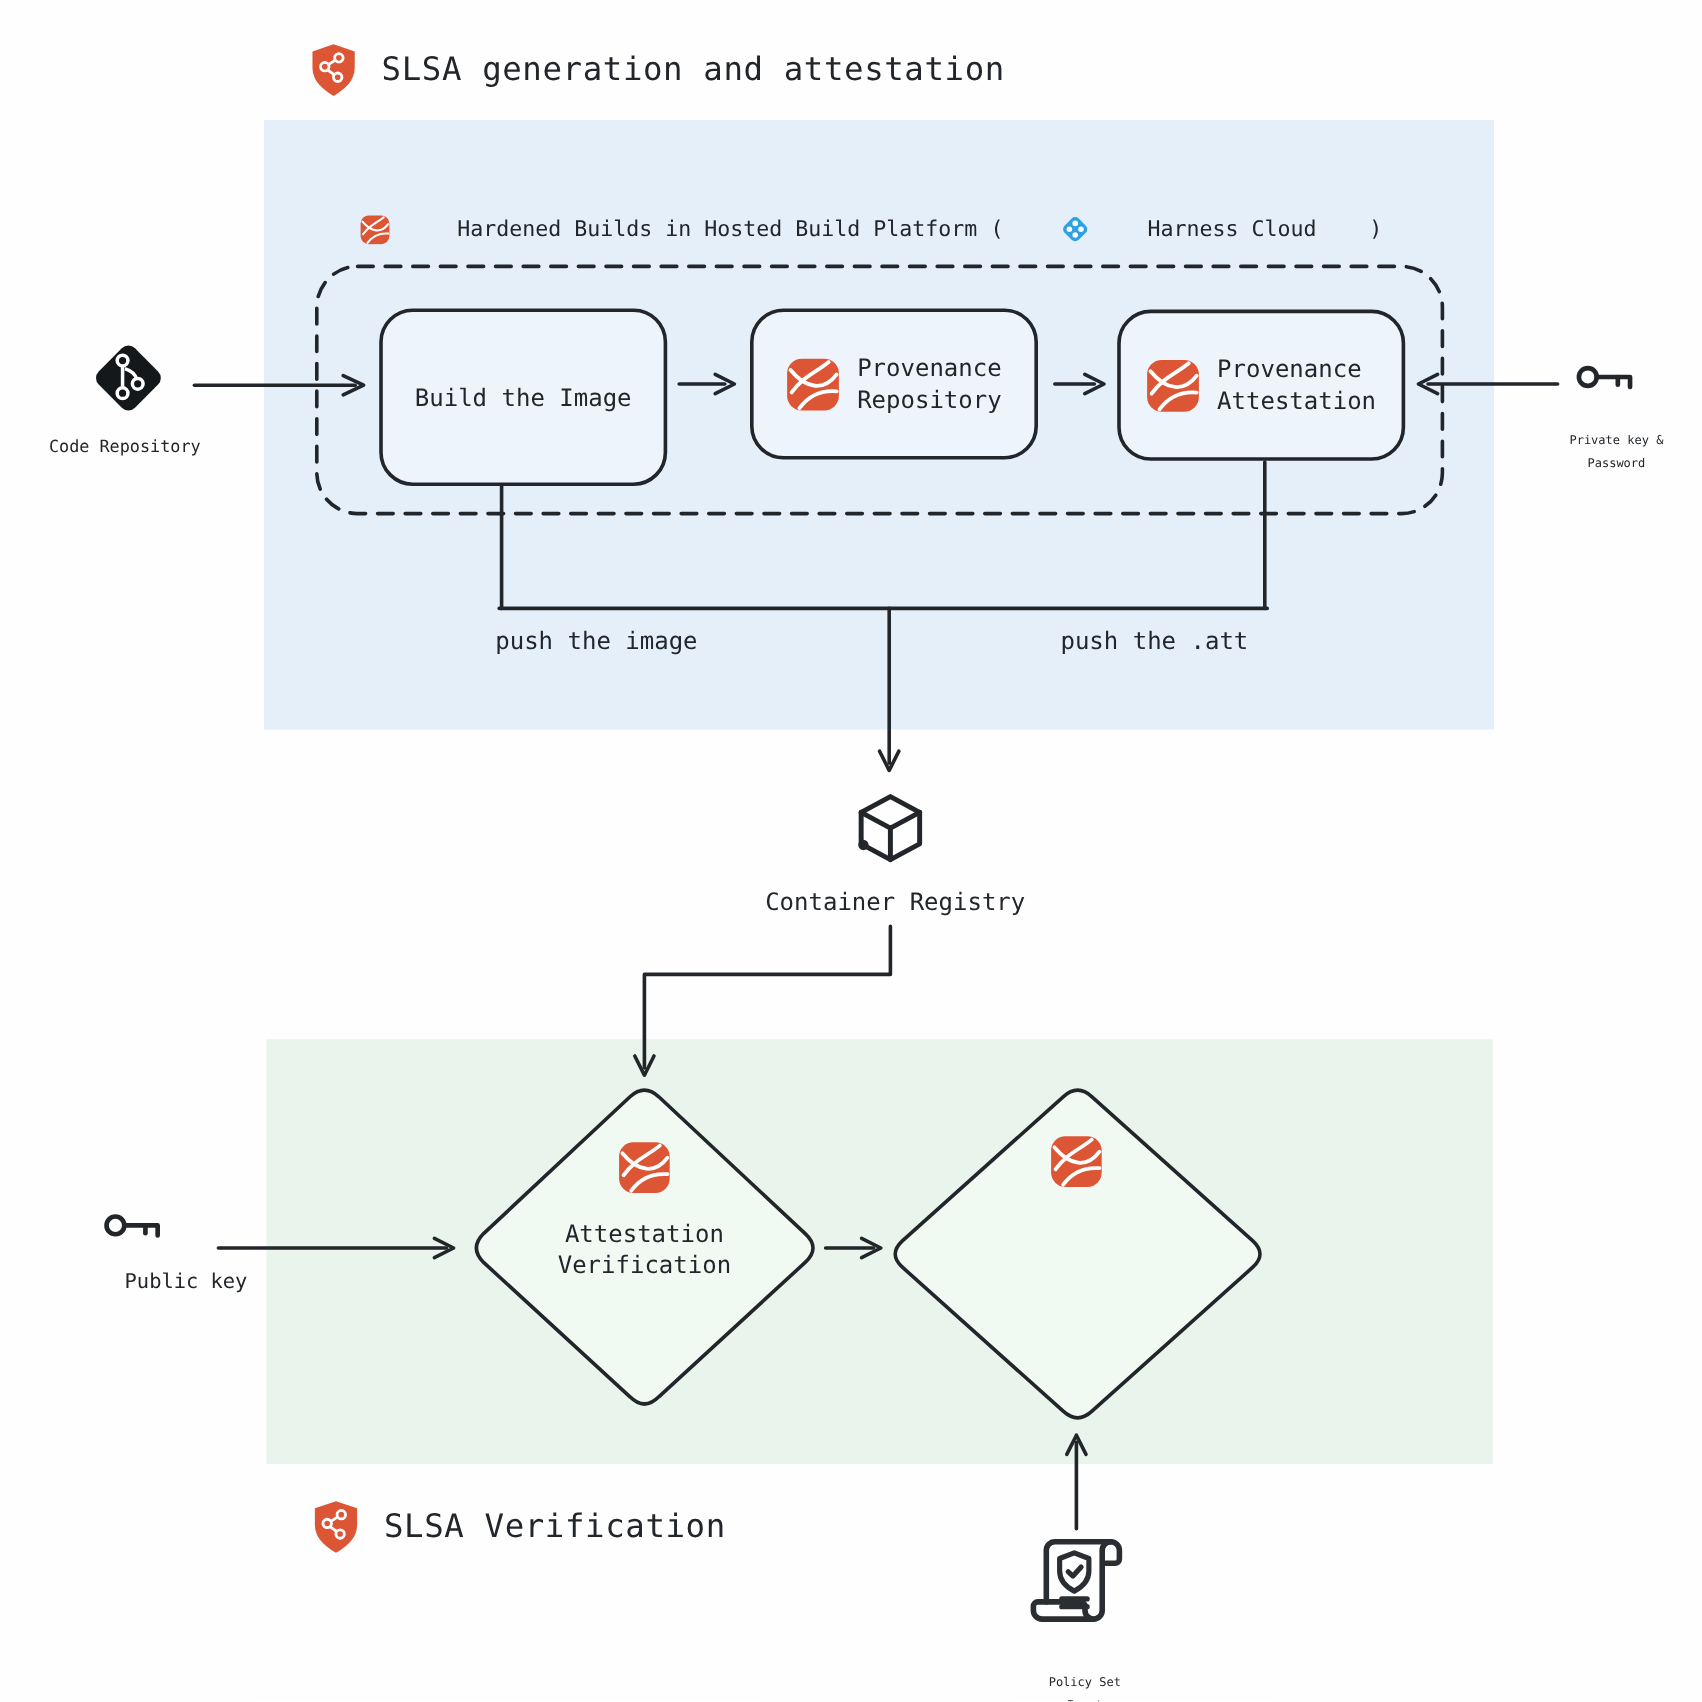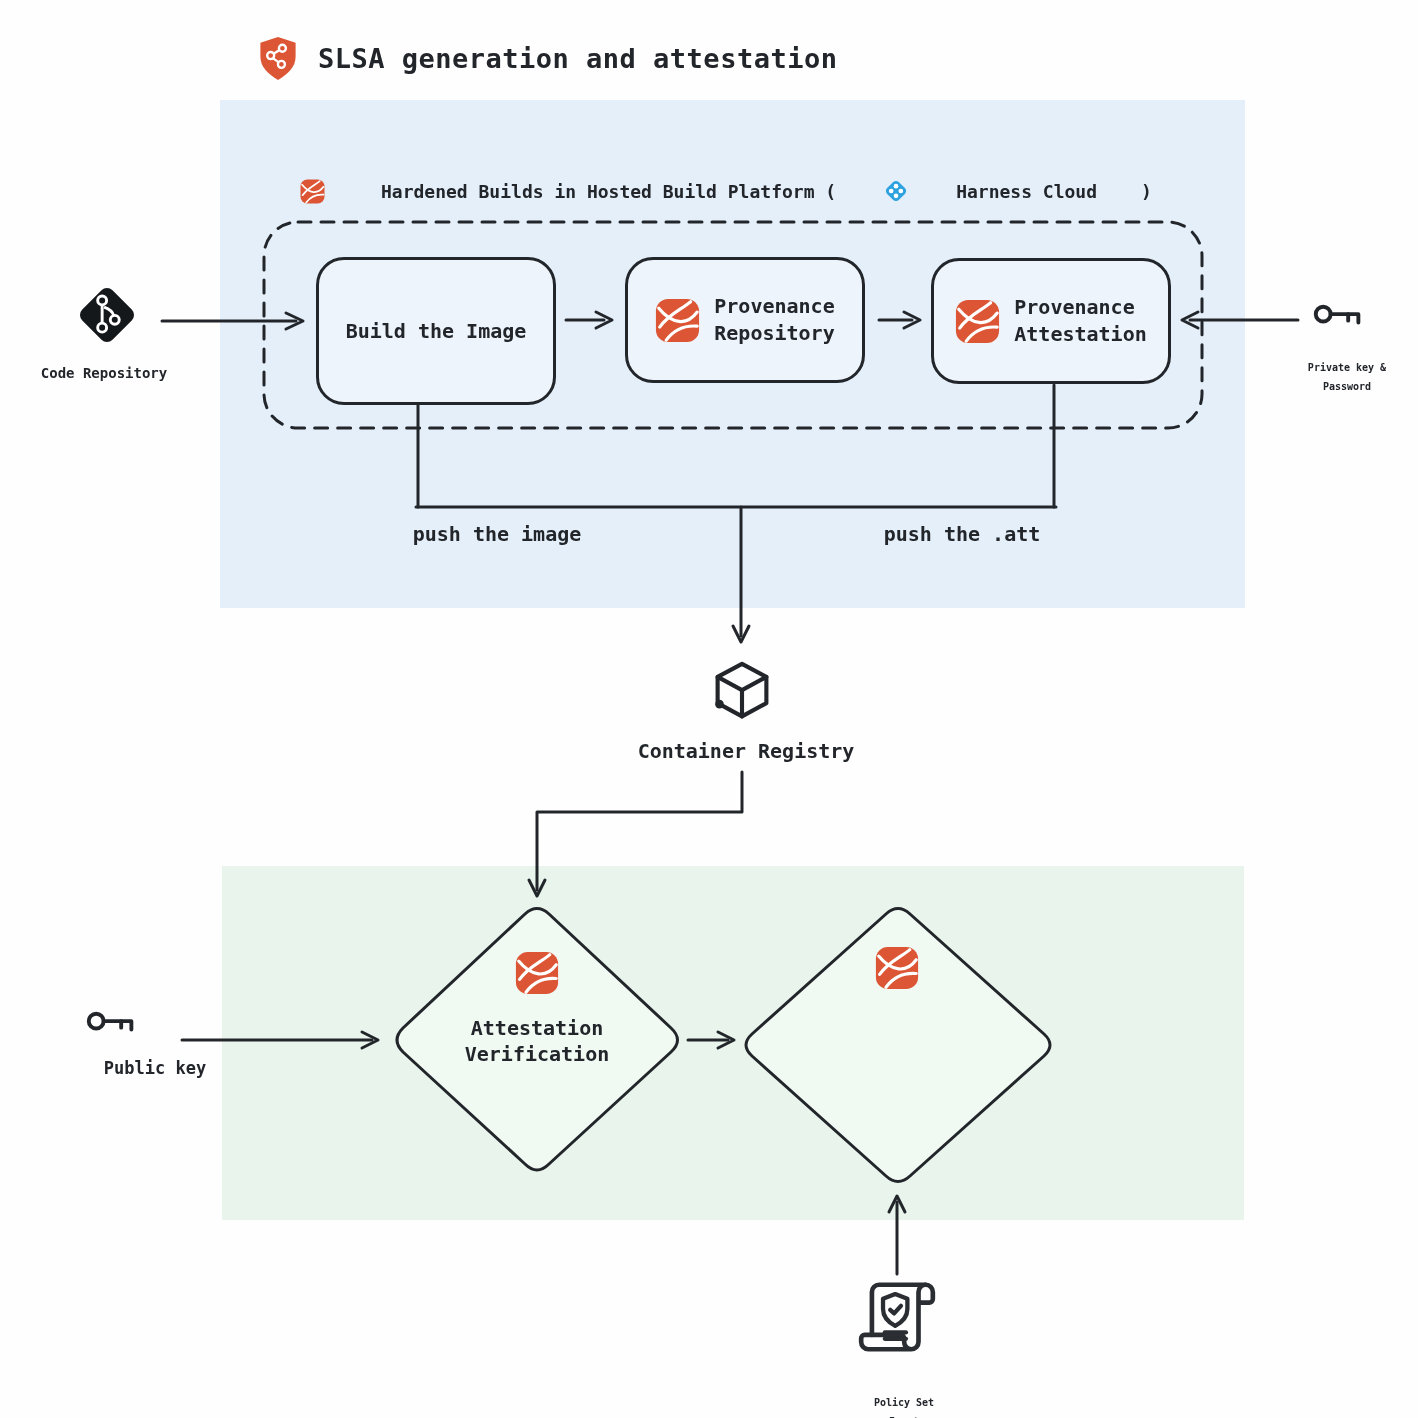--- a/index.html
+++ b/index.html
@@ -7,21 +7,21 @@
     --accent:#DC5534;
     --panel-blue:#E4EFFA;
     --panel-green:#E9F5EC;
     --node-blue:#EEF4FC;
     --node-green:#F1F9F3;
     --cloud-blue:#2EA2DF;
   }
   html,body{margin:0;padding:0;background:#ffffff;}
   .canvas{
     position:relative;width:1418px;height:1418px;background:#fefefe;overflow:hidden;
-    font-family:"DejaVu Sans Mono", monospace;color:var(--ink);font-weight:bold;
+    font-family:"DejaVu Sans Mono", monospace;color:var(--ink);font-weight:normal;
   }
   .panel{position:absolute;z-index:1;}
   .panel.blue{background:var(--panel-blue);}
   .panel.green{background:var(--panel-green);}
   .overlay{position:absolute;left:0;top:0;z-index:2;}
   .node{
     position:absolute;z-index:3;box-sizing:border-box;
     border:3px solid var(--ink);border-radius:28px;background:var(--node-blue);
     display:flex;align-items:center;justify-content:center;gap:14px;
   }
@@ -250,20 +250,35 @@
     <svg viewBox="0 0 48 48" width="44" height="44">
       <rect x="1" y="1" width="46" height="46" rx="13" fill="var(--accent)"></rect>
       <g stroke="#fff" stroke-width="3.4" fill="none" stroke-linecap="round">
         <path d="M4,11 C18,28 34,30 45,15"></path>
           <path d="M5,31 C15,17 27,13 38,4"></path>
           <path d="M12,45 C20,34 32,29 45,30"></path>
       </g>
     </svg>
   </div>
 
+  <div class="title-row" style="left:260px;top:1250px;">
+    <span class="inline-icn">
+      <svg viewBox="0 0 40 46" width="40" height="45">
+        <path d="M20,1 L38,7 V21 C38,32 30,39 20,45 C10,39 2,32 2,21 V7 Z" fill="var(--accent)"></path>
+        <g stroke="#fff" stroke-width="2.4" fill="none">
+          <circle cx="24.5" cy="12.5" r="3.6"></circle>
+            <circle cx="12.5" cy="20" r="3.6"></circle>
+            <circle cx="23.5" cy="29" r="3.6"></circle>
+          <path d="M21.2,14.6 L15.9,18"></path>
+            <path d="M15.1,22.9 L20.4,26.7"></path>
+        </g>
+      </svg>
+    </span>
+    <span class="title-text">SLSA Verification</span>
+  </div>
 
   <div class="icn" style="left:851px;top:1274px;width:92px;height:86px;">
     <svg viewBox="0 0 24 24" width="92" height="86">
       <g transform="translate(24,0) scale(-1,1)" stroke="#2A2E33" stroke-width="1.3" fill="none" stroke-linecap="round" stroke-linejoin="round">
         <path d="M19 17V5a2 2 0 0 0-2-2H4"></path>
         <path d="M8 21h12a2 2 0 0 0 2-2v-1a1 1 0 0 0-1-1H11a1 1 0 0 0-1 1v1a2 2 0 1 1-4 0V5a2 2 0 1 0-4 0v2a1 1 0 0 0 1 1h3"></path>
       </g>
       <g stroke="#2A2E33" stroke-width="1.2" fill="none" stroke-linecap="round" stroke-linejoin="round">
         <path d="M11.5,5.6 L14.9,6.9 V9.8 C14.9,12 13.4,13.5 11.5,14.5 C9.6,13.5 8.1,12 8.1,9.8 V6.9 Z"></path>
         <path d="M10.1,10 L11.2,11 L13.1,8.9"></path>

